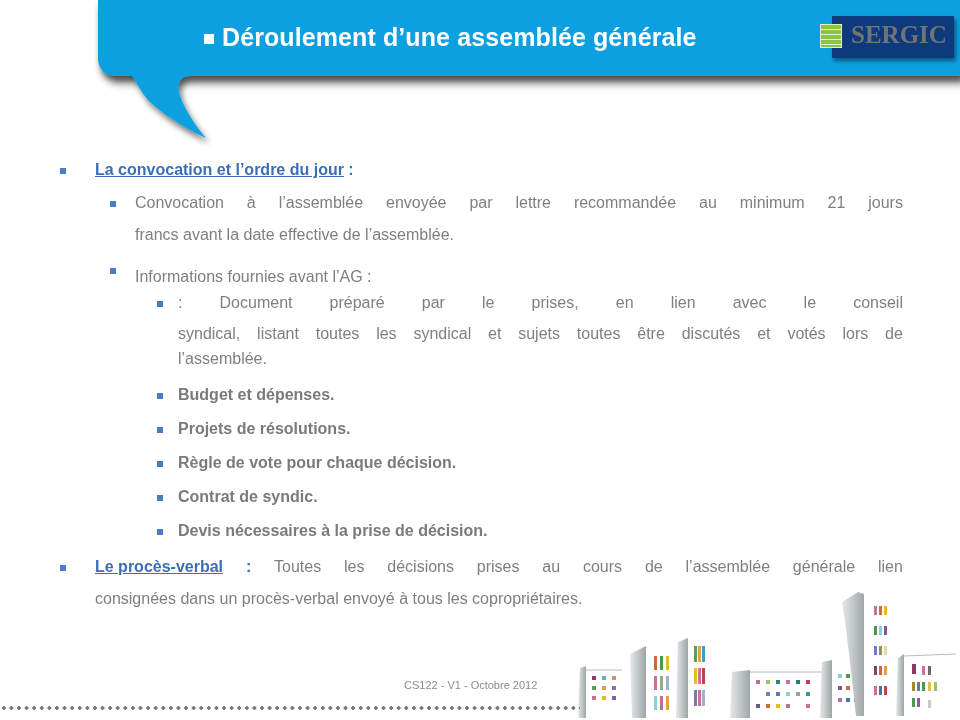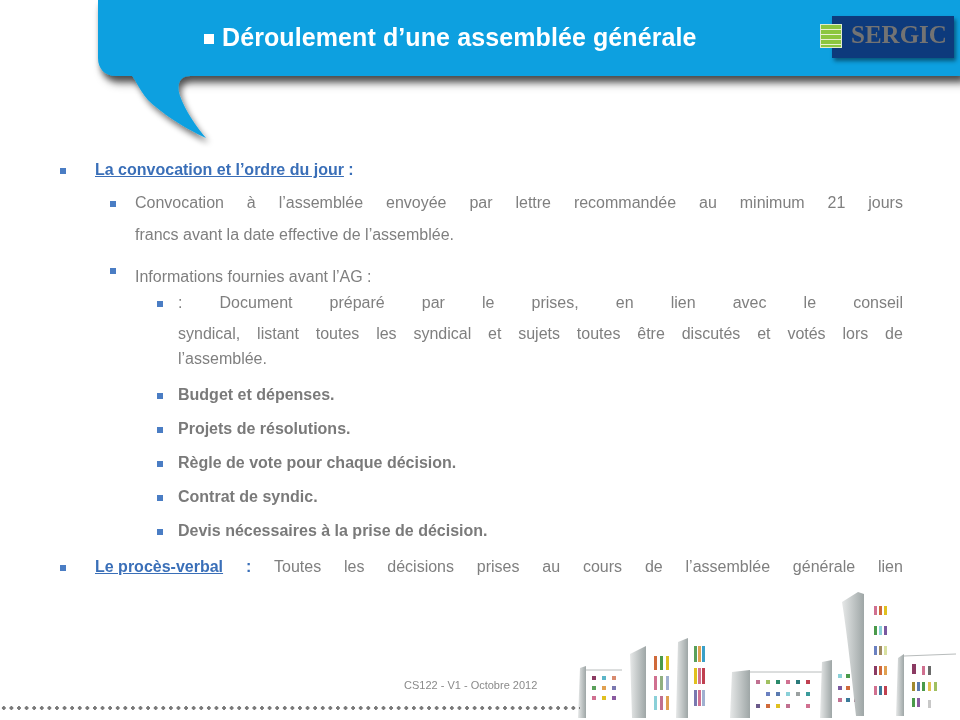--- a/index.html
+++ b/index.html
@@ -181,20 +181,21 @@
       <span>les</span>
       <span>décisions</span>
       <span>prises</span>
       <span>au</span>
       <span>cours</span>
       <span>de</span>
       <span>l’assemblée</span>
       <span>générale</span>
       <span>lien</span>
     </div>
+  <div class="line" style="left:95px; top:590px;">consignées dans un procès-verbal envoyé à tous les copropriétaires.</div>
 </div>
 
 <svg class="city" width="400" height="140" viewBox="0 0 400 140">
   <defs>
     <linearGradient id="g1" x1="0" x2="1">
         <stop offset="0" stop-color="#e6e8e8"></stop>
         <stop offset="1" stop-color="#9ea6a6"></stop>
       </linearGradient>
   </defs>
 

